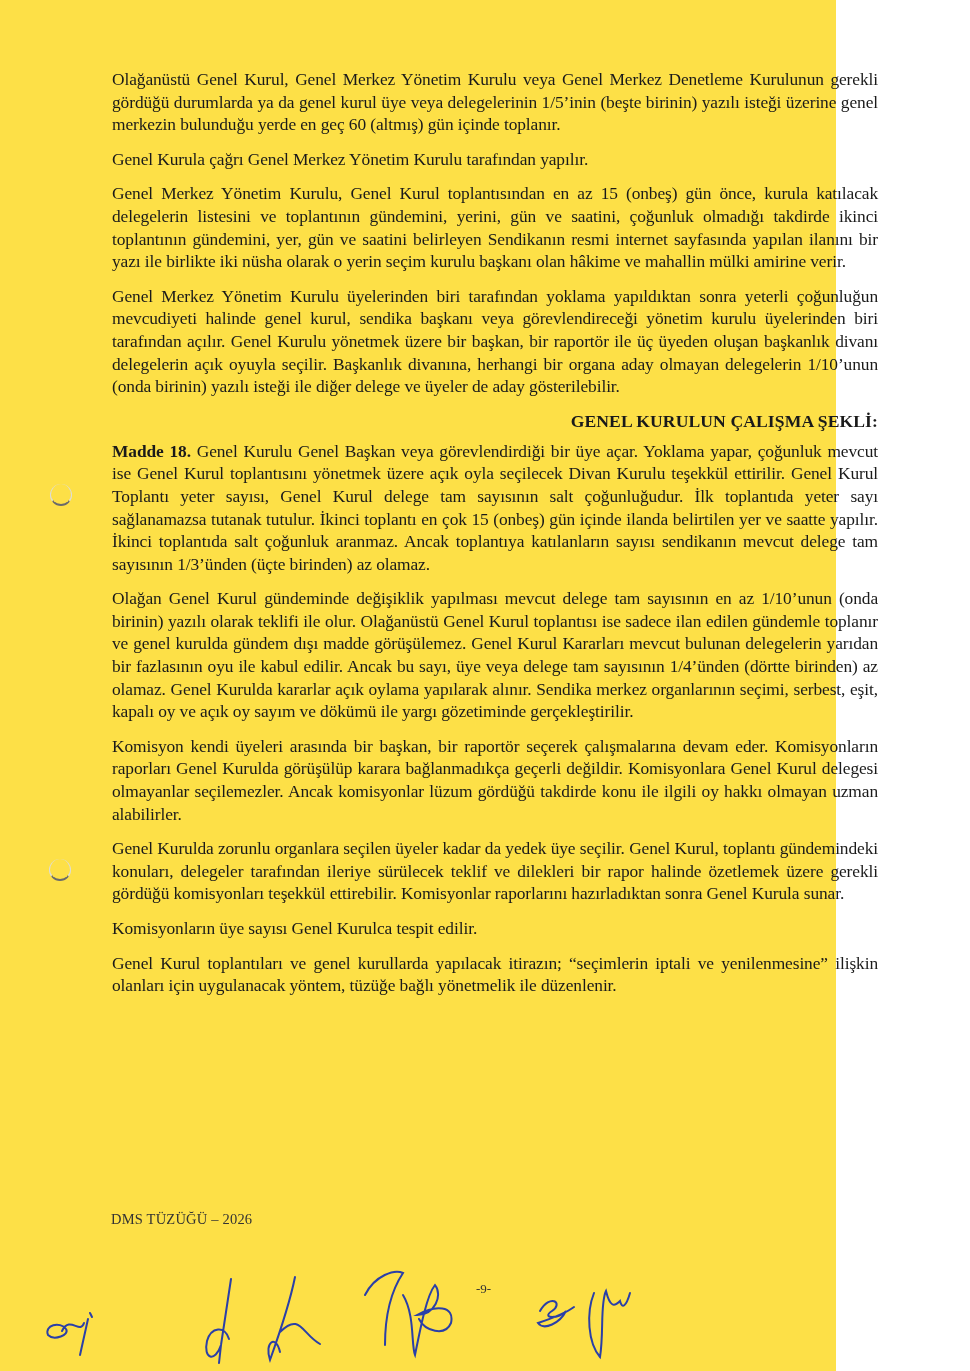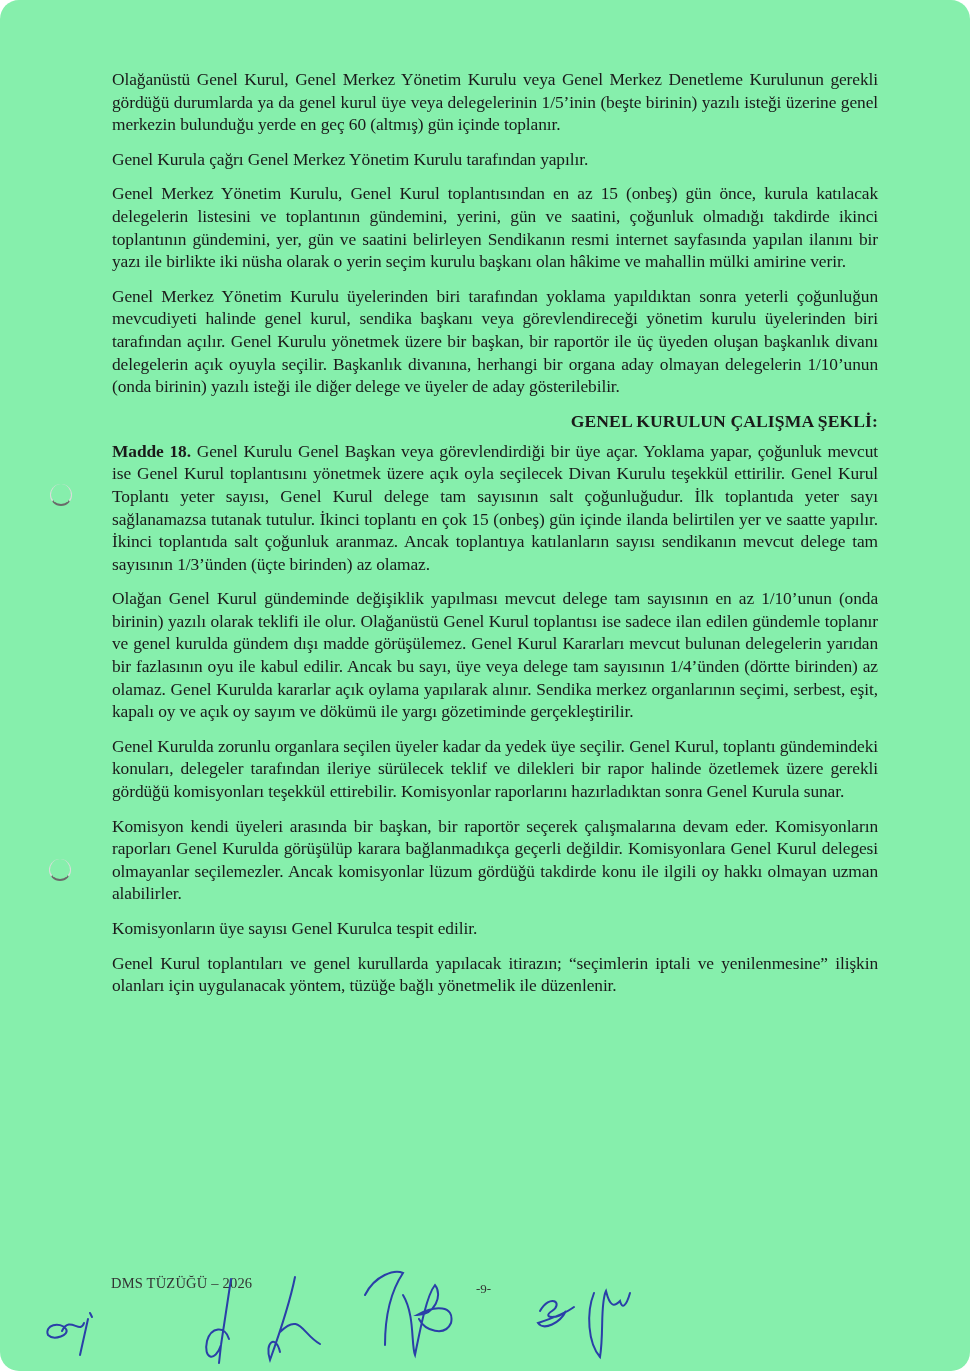--- a/index.html
+++ b/index.html
@@ -1,22 +1,21 @@
 <!DOCTYPE html>
 <html><head>
 <meta charset="utf-8">
 <style>
   html, body { margin: 0; padding: 0; background: #ffffff; }
   body { width: 970px; height: 1371px; position: relative; overflow: hidden; }
   .page {
-    position: absolute; left: 0; top: 0; width: 970px; height: 1371px;
-    background: #86efac;
+    position: absolute; left: 0; top: 0; width: 836px; height: 1371px;
+    background: #fde047;
     font-family: "Liberation Serif", serif;
     color: #1a1a1a;
-    border-radius: 19px;
   }
   .content {
     position: absolute;
     left: 112px;
     top: 68px;
     width: 766px;
   }
   .para {
     font-size: 17.4px;
     line-height: 22.6px;
@@ -38,21 +37,21 @@
     width: 22px; height: 22px;
     border-radius: 50%;
     border-bottom: 2px solid #6a6a6a;
     border-left: 1px solid #dcdcdc;
     border-right: 1px solid #dcdcdc;
     border-top: 0;
     box-sizing: border-box;
   }
   .footer-label {
     position: absolute;
-    left: 111px; top: 1275px;
+    left: 111px; top: 1211px;
     font-size: 14.5px;
     color: #333;
     font-family: "Liberation Serif", serif;
     letter-spacing: 0.2px;
   }
   .page-num {
     position: absolute;
     left: 476px; top: 1281px;
     font-size: 13px;
     color: #333;
@@ -74,22 +73,22 @@
     <p class="para">Genel Merkez Yönetim Kurulu, Genel Kurul toplantısından en az 15 (onbeş) gün önce, kurula katılacak delegelerin listesini ve toplantının gündemini, yerini, gün ve saatini, çoğunluk olmadığı takdirde ikinci toplantının gündemini, yer, gün ve saatini belirleyen Sendikanın resmi internet sayfasında yapılan ilanını bir yazı ile birlikte iki nüsha olarak o yerin seçim kurulu başkanı olan hâkime ve mahallin mülki amirine verir.</p>
     <p class="para">Genel Merkez Yönetim Kurulu üyelerinden biri tarafından yoklama yapıldıktan sonra yeterli çoğunluğun mevcudiyeti halinde genel kurul, sendika başkanı veya görevlendireceği yönetim kurulu üyelerinden biri tarafından açılır. Genel Kurulu yönetmek üzere bir başkan, bir raportör ile üç üyeden  oluşan başkanlık divanı delegelerin açık oyuyla seçilir. Başkanlık divanına, herhangi bir organa aday olmayan delegelerin 1/10’unun (onda birinin) yazılı isteği ile diğer delege ve üyeler de aday gösterilebilir.</p>
 
     <div class="heading">GENEL KURULUN ÇALIŞMA ŞEKLİ:</div>
 
     <p class="para">
       <span class="bold">Madde 18.</span><span> Genel Kurulu Genel Başkan veya görevlendirdiği bir üye açar. Yoklama yapar, çoğunluk mevcut ise Genel Kurul toplantısını yönetmek üzere açık oyla seçilecek Divan Kurulu teşekkül ettirilir. Genel Kurul Toplantı yeter sayısı, Genel Kurul delege tam sayısının salt çoğunluğudur. İlk toplantıda yeter sayı sağlanamazsa tutanak tutulur. İkinci toplantı en çok 15 (onbeş) gün içinde ilanda belirtilen yer ve saatte yapılır. İkinci toplantıda salt çoğunluk aranmaz. Ancak toplantıya katılanların sayısı sendikanın mevcut delege tam sayısının 1/3’ünden (üçte birinden) az olamaz.</span>
     </p>
 
     <p class="para">Olağan Genel Kurul gündeminde değişiklik yapılması mevcut delege tam sayısının en az 1/10’unun (onda birinin) yazılı olarak teklifi ile olur. Olağanüstü Genel Kurul toplantısı ise sadece ilan edilen gündemle toplanır ve genel kurulda gündem dışı madde görüşülemez. Genel Kurul Kararları mevcut bulunan delegelerin yarıdan bir fazlasının oyu ile kabul edilir. Ancak bu sayı, üye veya delege tam sayısının 1/4’ünden (dörtte birinden) az olamaz. Genel Kurulda kararlar açık oylama yapılarak alınır. Sendika merkez organlarının seçimi, serbest, eşit, kapalı oy ve açık oy sayım ve dökümü ile yargı gözetiminde gerçekleştirilir.</p>
+    <p class="para">Komisyon kendi üyeleri arasında bir başkan, bir raportör seçerek çalışmalarına devam eder. Komisyonların raporları Genel Kurulda görüşülüp karara bağlanmadıkça geçerli değildir. Komisyonlara Genel Kurul delegesi olmayanlar seçilemezler. Ancak komisyonlar lüzum gördüğü takdirde konu ile ilgili oy hakkı olmayan uzman alabilirler.</p>
     <p class="para">Genel Kurulda zorunlu organlara seçilen üyeler kadar da yedek üye seçilir. Genel Kurul, toplantı gündemindeki konuları, delegeler tarafından ileriye sürülecek teklif ve dilekleri bir rapor halinde özetlemek üzere gerekli gördüğü komisyonları teşekkül ettirebilir. Komisyonlar raporlarını hazırladıktan sonra Genel Kurula sunar.</p>
-    <p class="para">Komisyon kendi üyeleri arasında bir başkan, bir raportör seçerek çalışmalarına devam eder. Komisyonların raporları Genel Kurulda görüşülüp karara bağlanmadıkça geçerli değildir. Komisyonlara Genel Kurul delegesi olmayanlar seçilemezler. Ancak komisyonlar lüzum gördüğü takdirde konu ile ilgili oy hakkı olmayan uzman alabilirler.</p>
     <p class="para">Komisyonların üye sayısı Genel Kurulca tespit edilir.</p>
     <p class="para">Genel Kurul toplantıları ve genel kurullarda yapılacak itirazın; “seçimlerin iptali ve yenilenmesine” ilişkin olanları için uygulanacak yöntem, tüzüğe bağlı yönetmelik ile düzenlenir.</p>
   </div>
 
   <div class="footer-label">DMS TÜZÜĞÜ – 2026</div>
   <div class="page-num">-9-</div>
 
   <svg class="sig" style="left:40px; top:1295px;" width="70" height="70" viewBox="0 0 70 70">
     <path d="M8 40 C 4 30, 20 26, 26 34 C 30 40, 14 46, 8 40 M 22 36 C 30 20, 40 40, 44 28 M 48 24 L 40 60 M 50 18 L 52 22" fill="none" stroke="#2a3fa8" stroke-width="2" stroke-linecap="round"></path>
   </svg>

